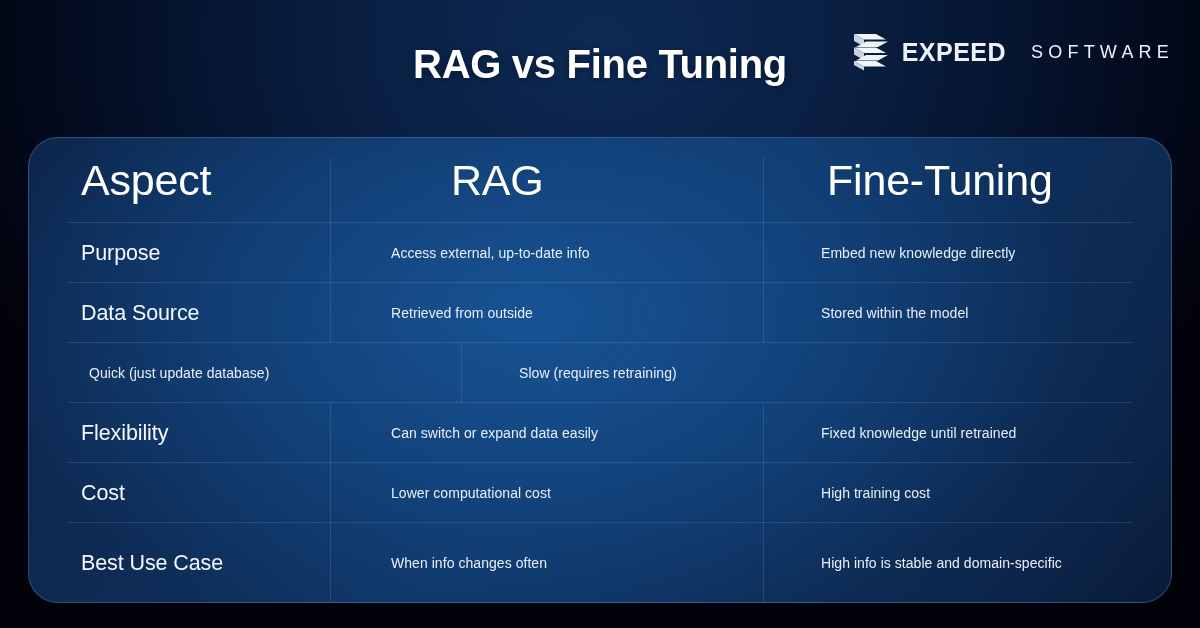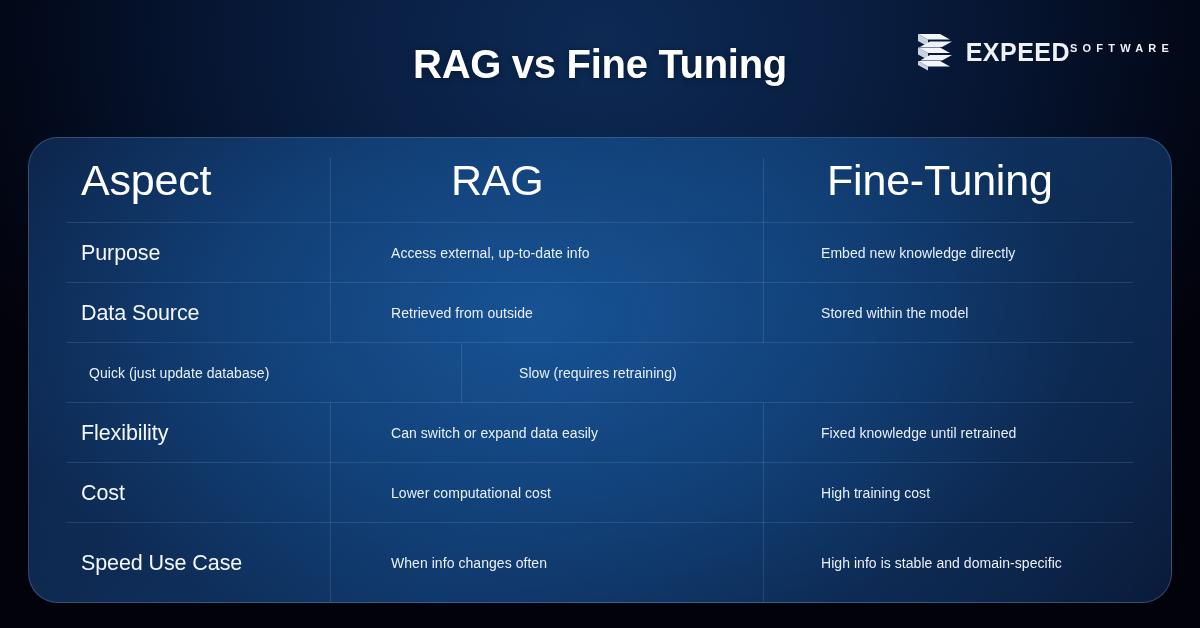--- a/index.html
+++ b/index.html
@@ -38,22 +38,22 @@
     position:absolute; right:26px; top:32px;
     display:flex; align-items:center; gap:8px;
   }
   #logo-mark { width:42px; height:40px; display:block; flex:0 0 auto; }
   #logo-text { display:flex; flex-direction:row; line-height:1; }
   .logo-word-1 {
     font-size:25px; font-weight:bold; color:#eef1f6;
     letter-spacing:0.5px;
   }
   .logo-word-2 {
-    font-size:11px; font-weight:bold; color:#eef1f6;
-    letter-spacing:5.2px; margin-top:3px;
+    font-size:18px; font-weight:normal; color:#eef1f6;
+    letter-spacing:5.2px; margin-top:3px;margin-left:25px;
   }
 
   
   #card {
     position:absolute; left:28px; top:137px;
     width:1144px; height:466px;
     border-radius:30px;
     border:1px solid rgba(150,180,225,0.28);
     background:
       radial-gradient(ellipse 78% 120% at 44% 38%, rgba(24,84,150,0.95) 0%, rgba(18,67,124,0.85) 34%, rgba(12,43,85,0.55) 62%, rgba(10,33,67,0.15) 85%, rgba(10,33,67,0) 100%),
@@ -222,21 +222,21 @@
           <span class="vrule"></span>
         </div>
         <div class="cell c3">
           <span class="value-text">High training cost</span>
         </div>
         <div class="hrule"></div>
       </div>
 
       <div class="row data-row tall">
         <div class="cell c1">
-          <span class="aspect-label">Speed Use Case</span>
+          <span class="aspect-label">Best Use Case</span>
           <span class="vrule"></span>
         </div>
         <div class="cell c2">
           <span class="value-text">When info changes often</span>
           <span class="vrule"></span>
         </div>
         <div class="cell c3">
           <span class="value-text wrap">High info is stable and domain-specific</span>
         </div>
       </div>

